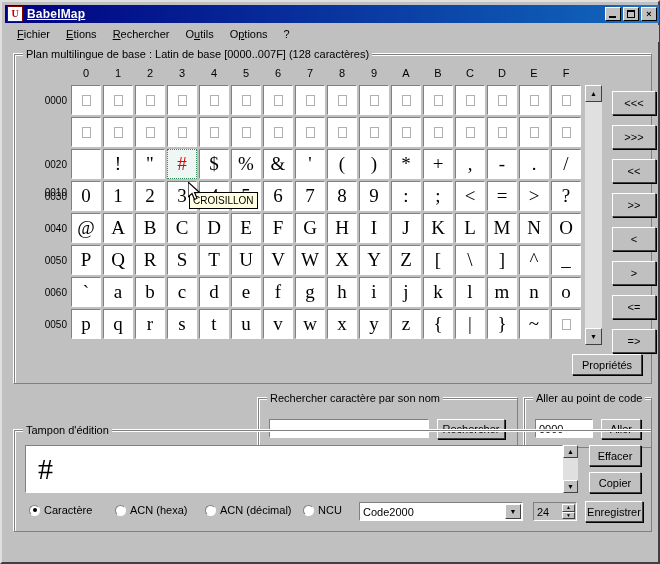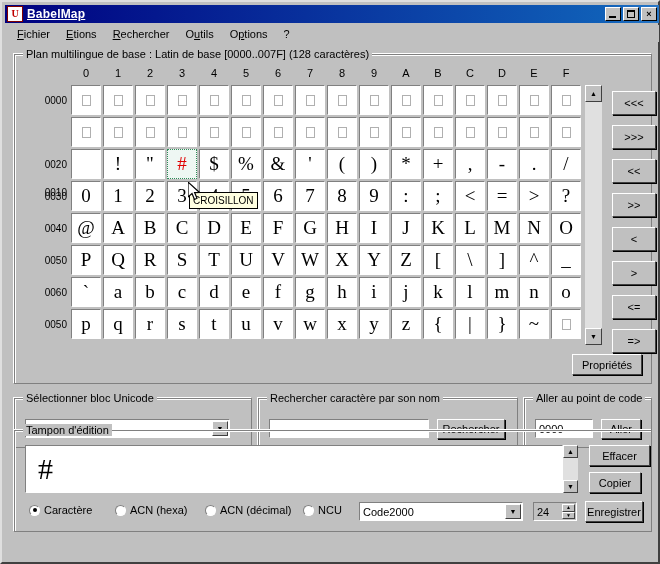--- a/index.html
+++ b/index.html
@@ -603,27 +603,20 @@
     <div class="navbtn" style="top:104px">&lt;&lt;</div>
     <div class="navbtn" style="top:138px">&gt;&gt;</div>
     <div class="navbtn" style="top:172px">&lt;</div>
     <div class="navbtn" style="top:206px">&gt;</div>
     <div class="navbtn" style="top:240px">&lt;=</div>
     <div class="navbtn" style="top:274px">=&gt;</div>
   </div>
 
   <div class="btn" id="btn-props">Propriétés</div>
 
-  <div class="group" id="block-group">
-    <div class="glabel">Sélectionner bloc Unicode</div>
-    <div class="combo" style="left:10px;top:20px;width:205px;height:19px;">
-      <span>Latin de base</span>
-      <span class="arrowbox">▼</span>
-    </div>
-  </div>
 
   <div class="group" id="search-group">
     <div class="glabel">Rechercher caractère par son nom</div>
     <div class="tfield" style="left:10px;top:20px;width:160px;height:19px;" placeholder=""></div>
     <div class="btn" style="position:absolute;left:178px;top:20px;width:68px;height:20px;">Rechercher</div>
   </div>
 
   <div class="group" id="goto-group">
     <div class="glabel">Aller au point de code</div>
     <div class="tfield" style="left:10px;top:20px;width:58px;height:19px;">0000</div>
@@ -633,21 +626,21 @@
   <div class="group" id="buffer-group">
     <div class="glabel">Tampon d'édition</div>
 
     <div class="bufbox">#</div>
     <div class="bufscroll">
       <div class="sb-btn up">▲</div>
       <div class="track"></div>
       <div class="sb-btn down">▼</div>
     </div>
 
-    <div class="btn" style="position:absolute;left:574px;top:14px;width:61px;height:21px;">Effacer</div>
+    <div class="btn" style="position:absolute;left:574px;top:14px;width:52px;height:21px;">Effacer</div>
     <div class="btn" style="position:absolute;left:574px;top:41px;width:52px;height:21px;">Copier</div>
 
     <div class="radio on" style="left:14px;top:73px;">
       <span class="dot"></span>
       <span>Caractère</span>
     </div>
     <div class="radio" style="left:100px;top:73px;">
       <span class="dot"></span>
       <span>ACN (hexa)</span>
     </div>

